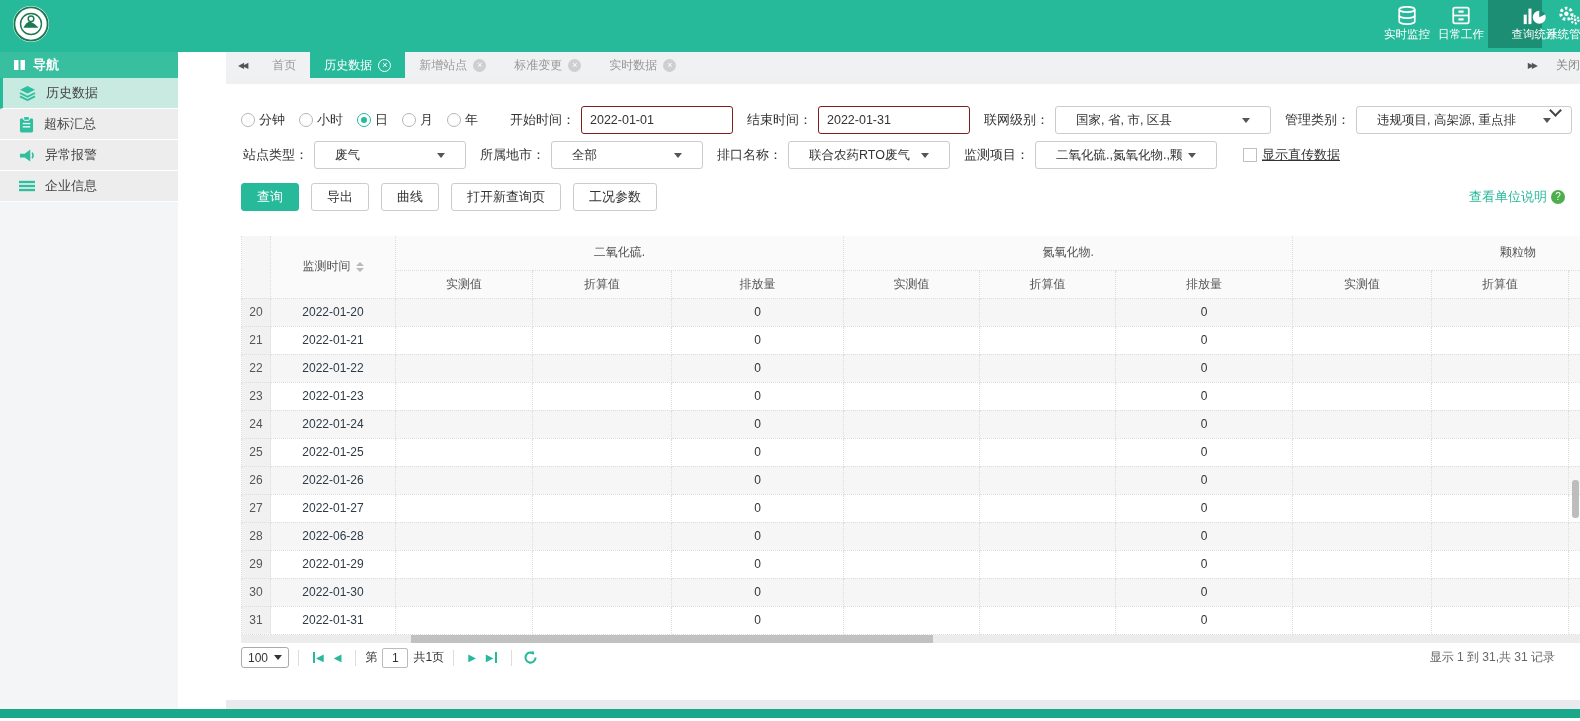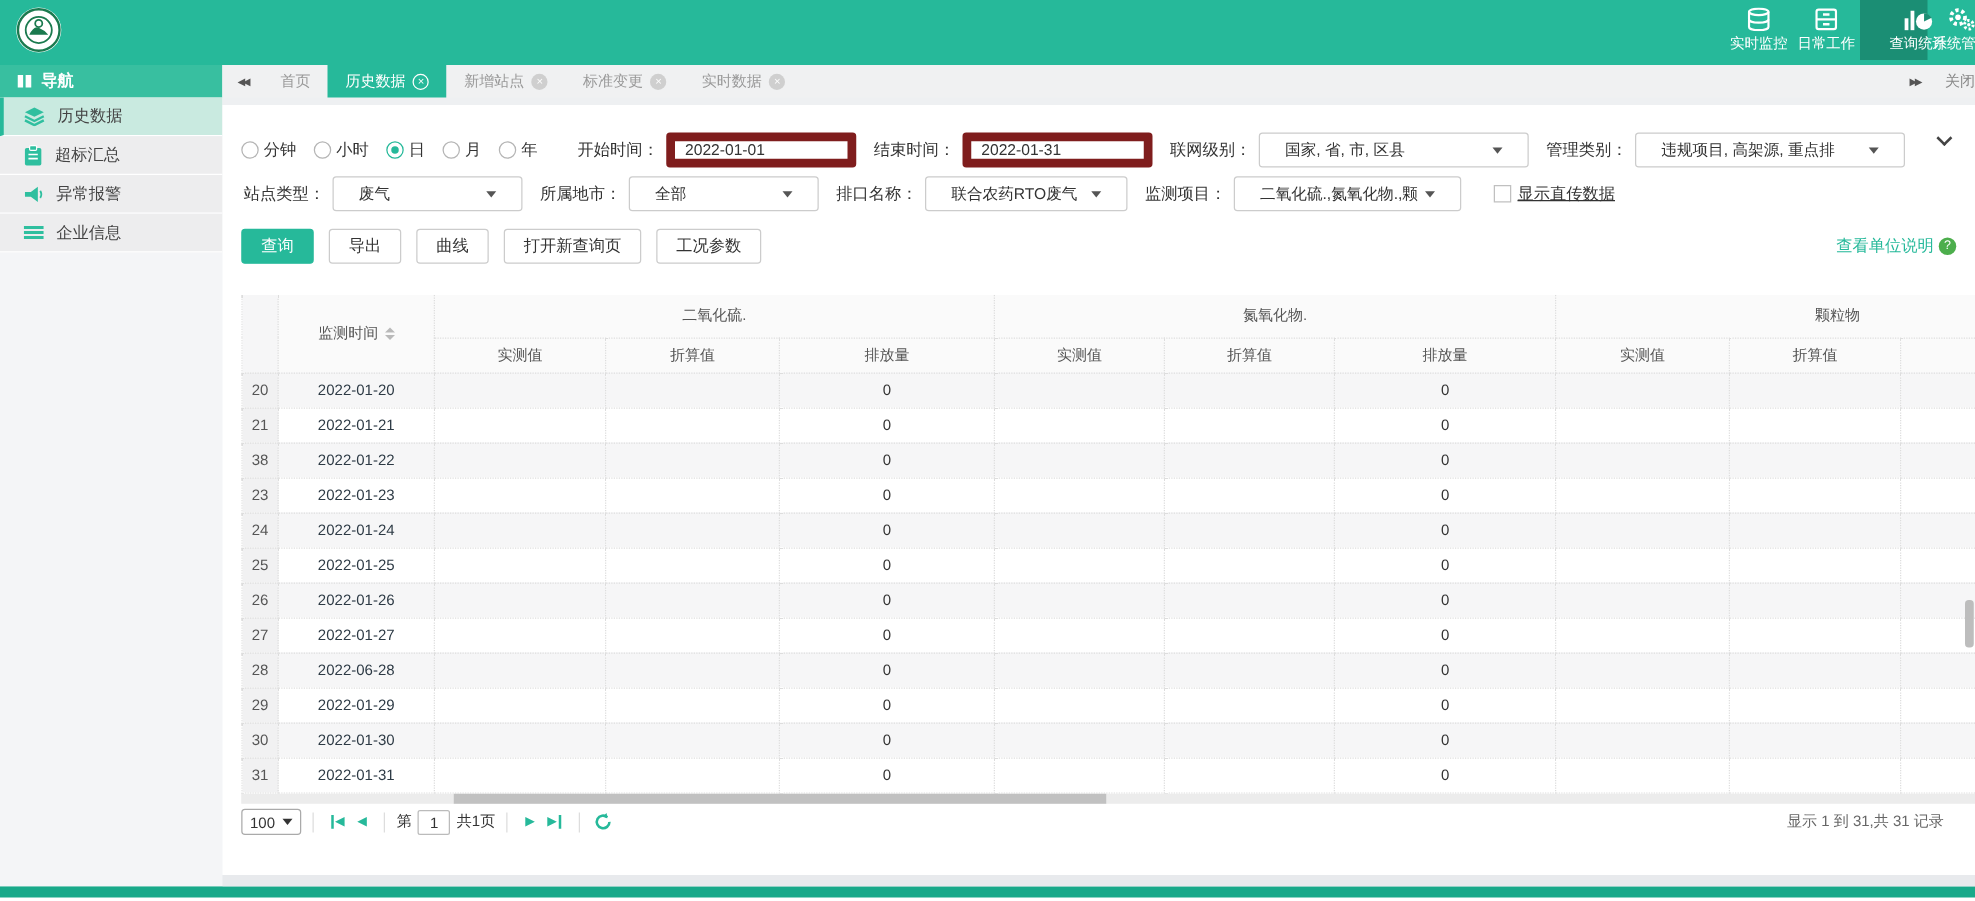--- a/index.html
+++ b/index.html
@@ -7,21 +7,21 @@
     font-family:"Liberation Sans","DejaVu Sans",sans-serif;}
   
   .topbar{height:48px;background:#26b99a;display:flex;align-items:center;color:#fff;overflow:hidden;}
   .logo{width:38px;height:38px;margin:0 10px 0 12px;flex:none;}
   .company{font-size:20px;font-weight:bold;letter-spacing:1px;white-space:nowrap;}
   .topnav{margin-left:auto;margin-right:-16px;display:flex;height:48px;flex:none;}
   .topnav-item{width:54px;height:48px;display:flex;flex-direction:column;align-items:center;justify-content:center;gap:2px;font-size:11.5px;cursor:pointer;white-space:nowrap;}
   .topnav-item.active{background:#1b8e74;padding-left:39px;}
   .teal-strip{height:4px;background:#26b99a;}
   
-  .layout{display:flex;height:657px;}
+  .layout{display:flex;height:657px;gap:48px;}
   .sidebar{width:178px;background:#f4f5f7;flex:none;}
   .side-title{height:26px;background:#38bfa0;color:#fff;font-size:13px;font-weight:bold;display:flex;align-items:center;gap:7px;padding-left:14px;}
   .side-item{height:31px;background:#ededee;border-bottom:1px solid #fff;display:flex;align-items:center;gap:10px;padding-left:19px;font-size:13px;color:#444;cursor:pointer;}
   .side-item.active{background:#c9eae0;border-left:3px solid #26b99a;padding-left:16px;}
   .main{flex:1;min-width:0;display:flex;flex-direction:column;background:#eef0f2;}
   
   .tabbar{height:26px;background:#f0f1f2;display:flex;align-items:stretch;font-size:12px;color:#999;flex:none;}
   .tab-arrow{align-self:center;color:#555;font-size:8px;letter-spacing:-2px;padding:0 12px;cursor:pointer;}
   .tab{display:flex;align-items:center;gap:6px;padding:0 14px;cursor:pointer;white-space:nowrap;}
   .tab.active{background:#26b99a;color:#fff;}
@@ -33,21 +33,21 @@
   .collapse-chevron{position:absolute;right:20px;top:22px;width:9px;height:9px;border-right:2px solid #444;border-bottom:2px solid #444;transform:rotate(45deg);cursor:pointer;}
   .frow{display:flex;align-items:center;font-size:13px;color:#333;white-space:nowrap;}
   .frow1{margin-top:21px;height:30px;}
   .frow2{margin-top:5px;height:30px;}
   .radios{display:flex;align-items:center;gap:14px;margin-right:18px;}
   .radio{display:flex;align-items:center;gap:4px;cursor:pointer;}
   .rdot{width:14px;height:14px;border-radius:50%;border:1px solid #b5b5b5;background:#fff;display:inline-block;position:relative;}
   .radio.sel .rdot{border-color:#26b99a;}
   .radio.sel .rdot::after{content:"";position:absolute;left:3px;top:3px;width:6px;height:6px;border-radius:50%;background:#26b99a;}
   .flabel{margin:0 6px 0 14px;color:#333;}
-  .tinput{height:28px;border:7px solid #7f1d1d;border-radius:3px;padding:0 8px;font-size:12.5px;color:#333;font-family:inherit;background:#fff;}
+  .tinput{height:28px;border:1px solid #7f1d1d;border-radius:3px;padding:0 8px;font-size:12.5px;color:#333;font-family:inherit;background:#fff;}
   .fsel{height:28px;border:1px solid #ccc;border-radius:3px;background:#fff;display:flex;align-items:center;justify-content:space-between;padding:0 20px;font-size:12.5px;color:#333;cursor:pointer;overflow:hidden;}
   .fsel span{overflow:hidden;text-overflow:clip;white-space:nowrap;}
   .caret{flex:none;width:0;height:0;border-left:4px solid transparent;border-right:4px solid transparent;border-top:5px solid #555;margin-left:6px;}
   .checkrow{display:flex;align-items:center;gap:5px;margin-left:26px;cursor:pointer;text-decoration:underline;}
   .cbox{width:14px;height:14px;border:1px solid #c0c0c0;background:#fff;display:inline-block;}
   
   .btnrow{margin-top:13px;height:28px;display:flex;gap:12px;padding-right:15px;}
   .btn{height:28px;padding:0 15px;border:1px solid #ccc;border-radius:3px;background:#fff;color:#333;font-size:13px;font-family:inherit;cursor:pointer;white-space:nowrap;}
   .btn.primary{background:#26b99a;border-color:#26b99a;color:#fff;}
   .unit-link{margin-left:auto;color:#26b99a;font-size:13px;display:flex;align-items:center;gap:4px;cursor:pointer;}
@@ -354,21 +354,21 @@
                 <td></td>
                 <td>0</td>
                 <td></td>
                 <td></td>
                 <td>0</td>
                 <td></td>
                 <td></td>
                 <td></td>
               </tr>
               <tr class="stripe">
-                <td class="rownum">38</td>
+                <td class="rownum">22</td>
                 <td class="datecell">2022-01-22</td>
                 <td></td>
                 <td></td>
                 <td>0</td>
                 <td></td>
                 <td></td>
                 <td>0</td>
                 <td></td>
                 <td></td>
                 <td></td>

